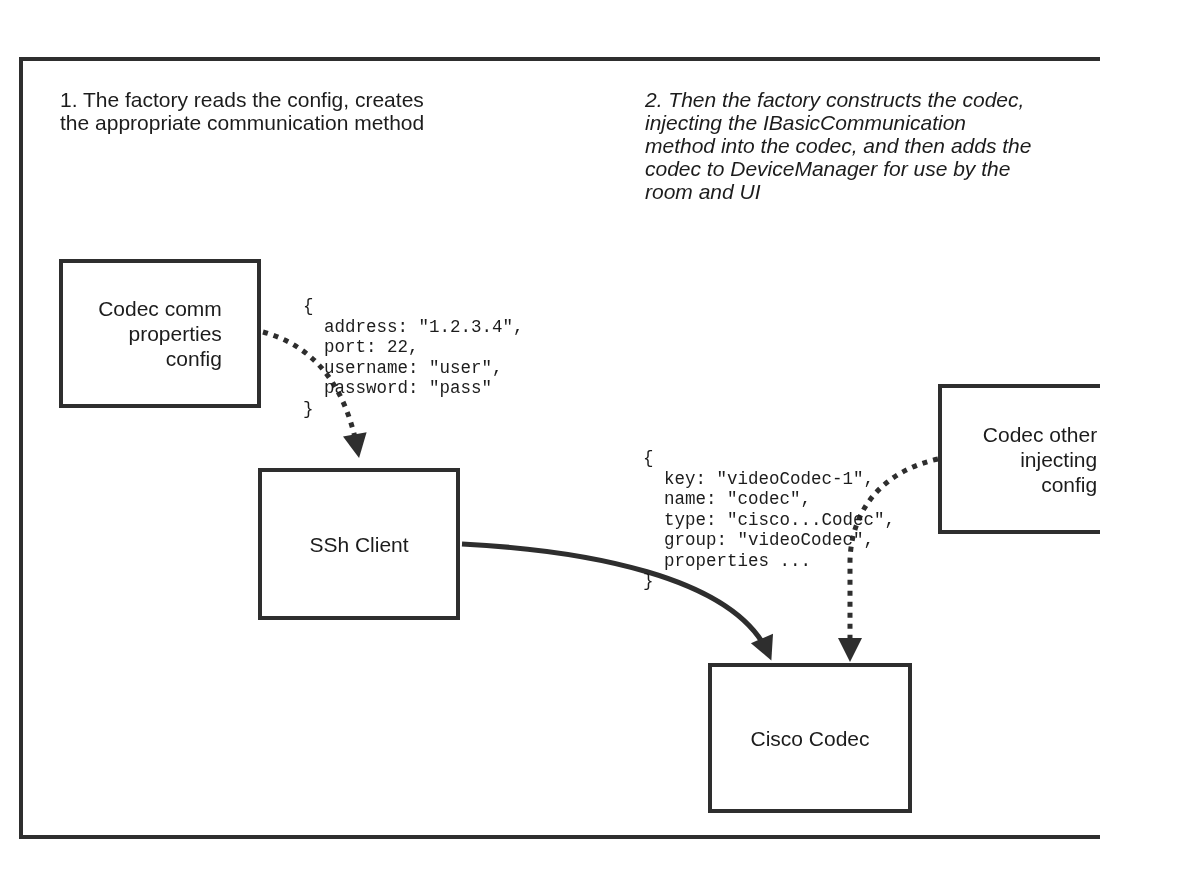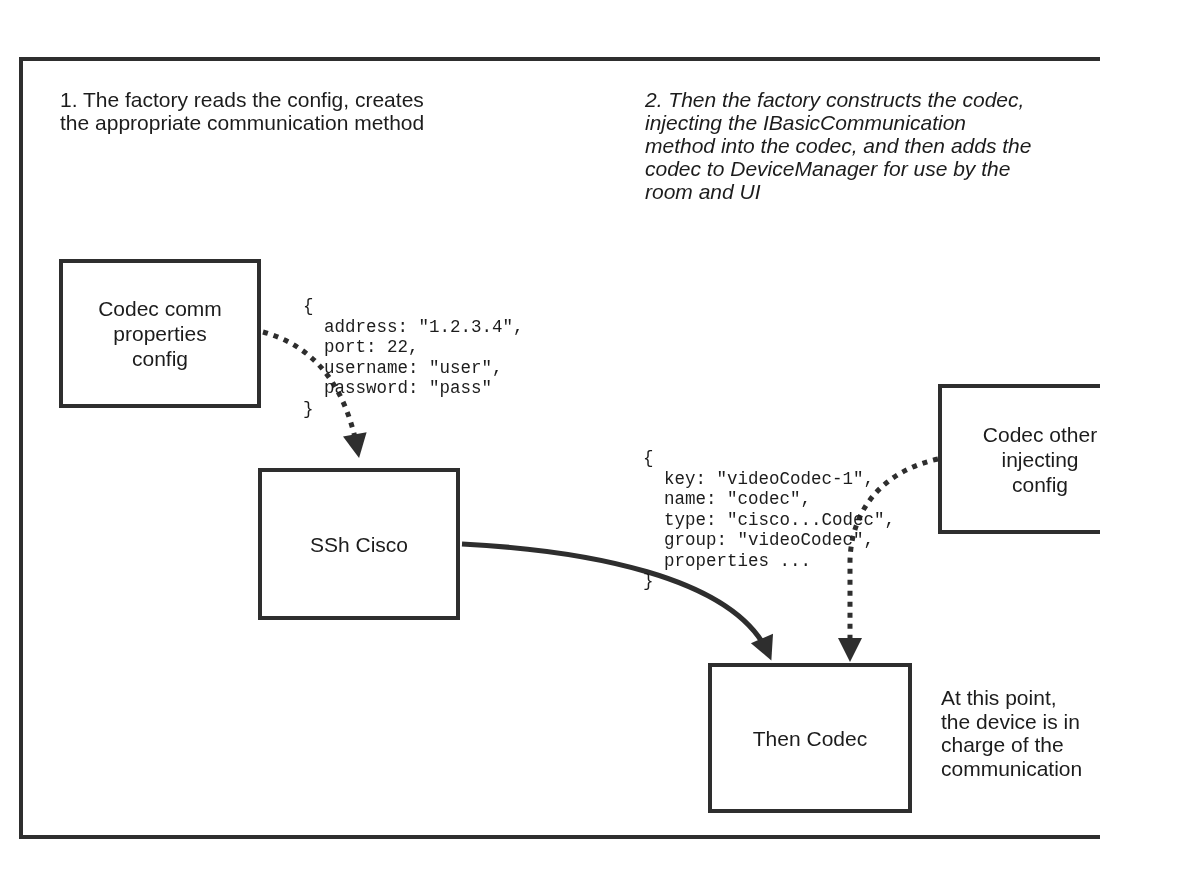--- a/index.html
+++ b/index.html
@@ -45,21 +45,21 @@
   .step1 { left: 60px;  top: 88px;  width: 470px; }
   .step2 { left: 645px; top: 88px;  width: 485px; font-style: italic; }
   .device-note { left: 941px; top: 686px; width: 235px; line-height: 23.5px; }
   .box {
     position: absolute;
     border: 4px solid var(--line);
     background: var(--bg);
     display: flex;
     align-items: center;
     justify-content: center;
-    text-align: center;
+    text-align: right;
     font-size: 21px;
     line-height: 25px;
     white-space: pre-line;
   }
   .box-codec-comm  { left: 59px;  top: 259px; width: 202px; height: 149px; }
   .box-ssh-client  { left: 258px; top: 468px; width: 202px; height: 152px; }
   .box-codec-other { left: 938px; top: 384px; width: 204px; height: 150px; }
   .box-cisco-codec { left: 708px; top: 663px; width: 204px; height: 150px; }
   pre.code {
     position: absolute;
@@ -92,43 +92,39 @@
 
   <div class="annotation step1">1. The factory reads the config, creates
 the appropriate communication method</div>
 
   <div class="annotation step2">2. Then the factory constructs the codec,
 injecting the IBasicCommunication
 method into the codec, and then adds the
 codec to DeviceManager for use by the
 room and UI</div>
 
-  <div class="annotation device-note">At this point,
-the device is in
-charge of the
-communication</div>
 
   <div class="box box-codec-comm">
     <span>Codec comm
 properties
 config</span>
   </div>
 
   <div class="box box-ssh-client">
-    <span>SSh Cisco</span>
+    <span>SSh Client</span>
   </div>
 
   <div class="box box-codec-other">
     <span>Codec other
 injecting
 config</span>
   </div>
 
   <div class="box box-cisco-codec">
-    <span>Then Codec</span>
+    <span>Cisco Codec</span>
   </div>
 
   <pre class="code code-comm">{
   address: "1.2.3.4",
   port: 22,
   username: "user",
   password: "pass"
 }</pre>
 
   <pre class="code code-codec">{

